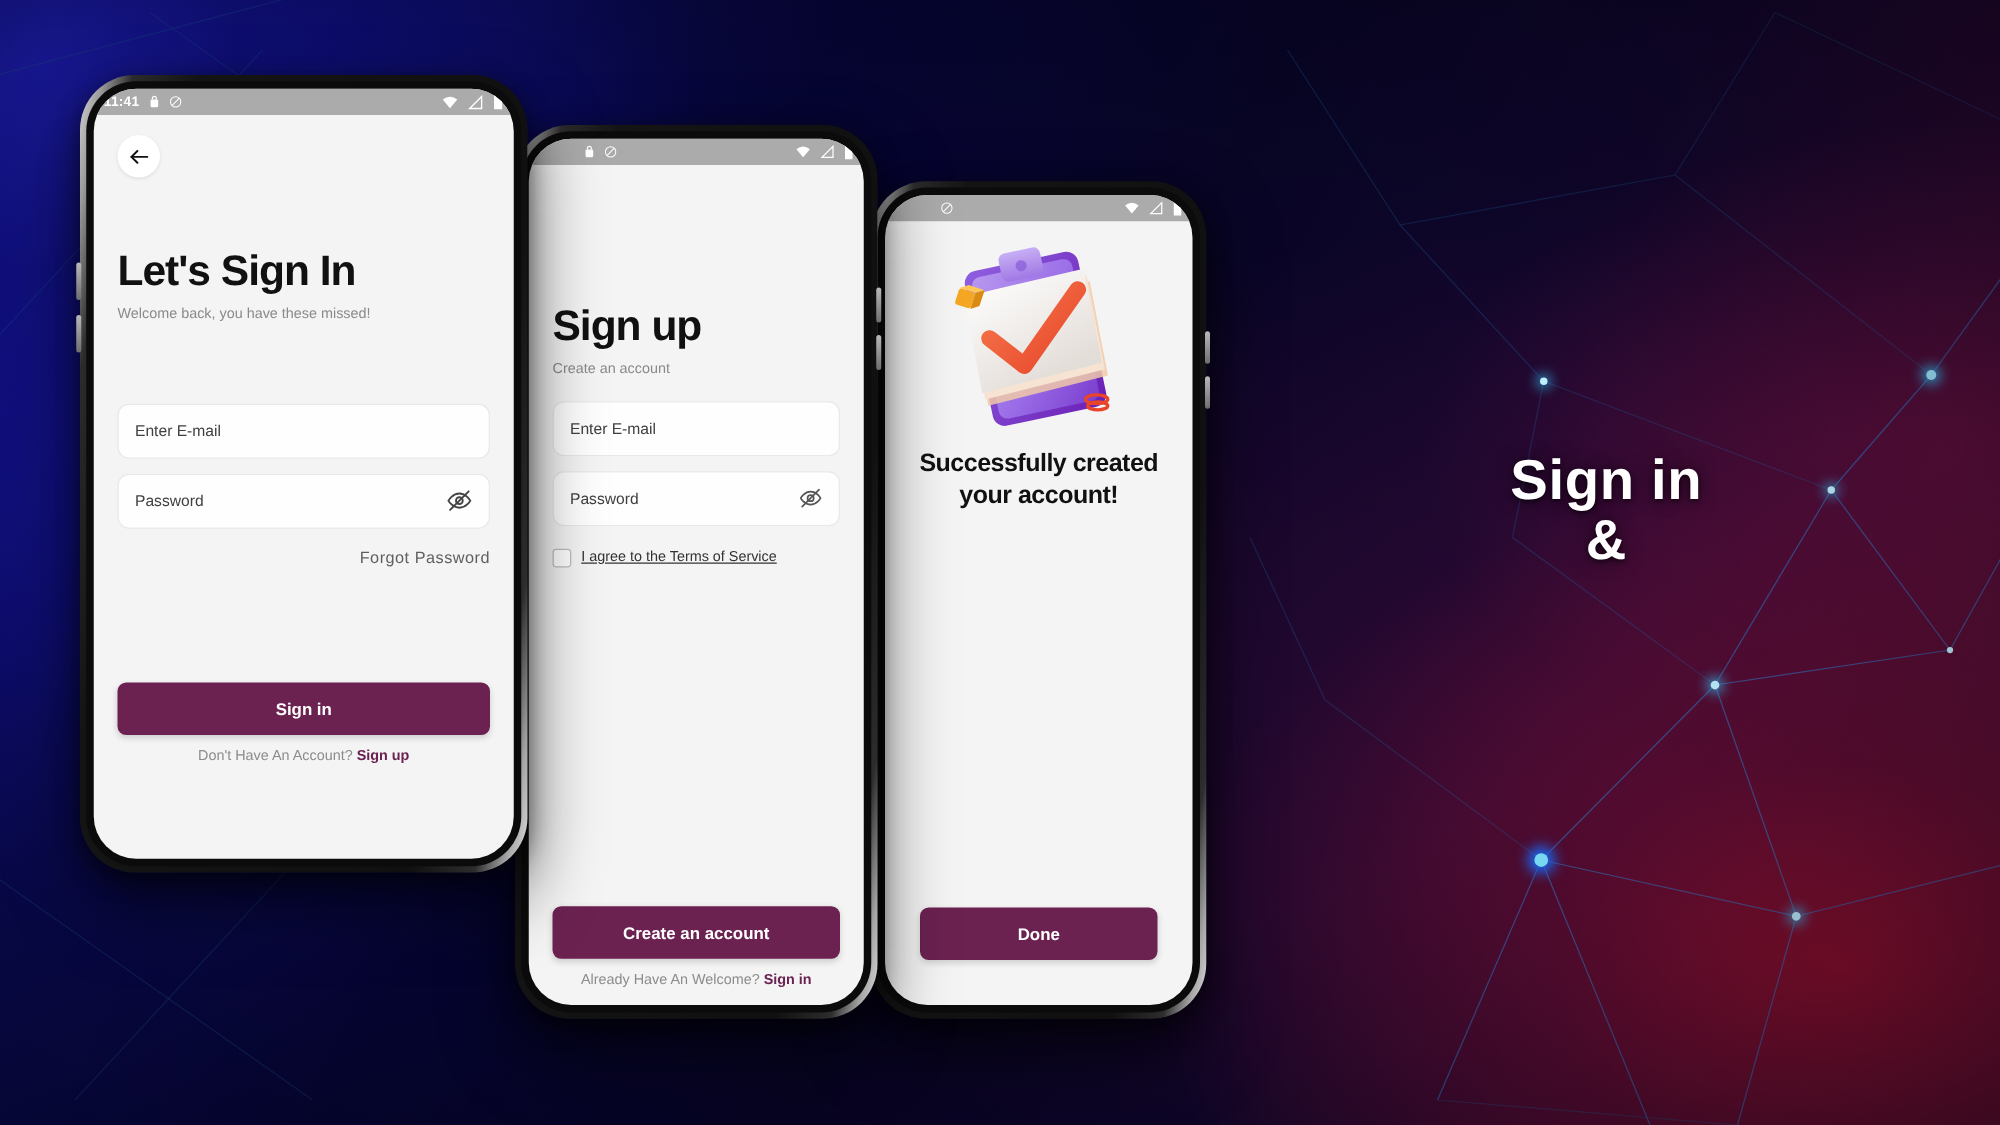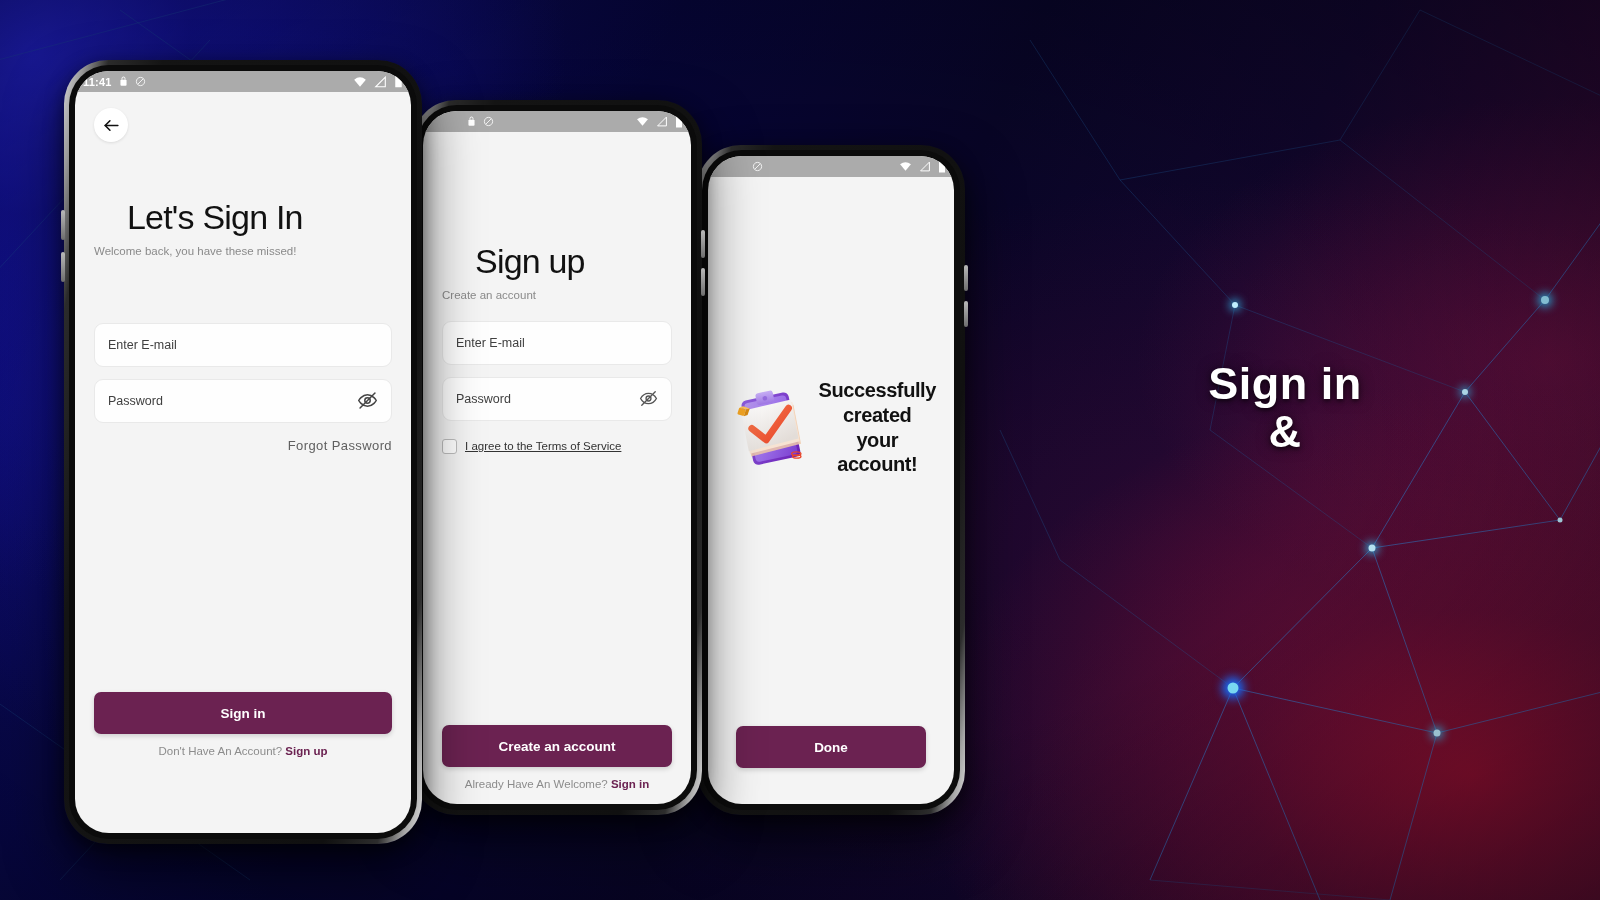--- a/index.html
+++ b/index.html
@@ -89,21 +89,21 @@
   .side-btn {
     position: absolute;
     right: -3px;
     width: 4px;
     border-radius: 3px;
     background: linear-gradient(180deg, #b9b9b9, #6e6e6e);
     z-index: 1;
   }
   .side-btn.left-side { left: -3px; right: auto; }
 
-  #phone1 { left: 64px;  top: 60px;  width: 358px; height: 784px; z-index: 30; }
+  #phone1 { left: 64px;  top: 60px;  width: 358px; height: 638px; z-index: 30; }
   #phone2 { left: 412px; top: 100px; width: 290px; height: 715px; z-index: 20; }
   #phone3 { left: 697px; top: 145px; width: 268px; height: 670px; z-index: 10; }
 
   
   .statusbar {
     height: 21px;
     background: #ababab;
     display: flex;
     align-items: center;
     padding: 0 8px;
@@ -126,26 +126,25 @@
   .back-btn {
     width: 34px; height: 34px;
     border-radius: 50%;
     background: #ffffff;
     display: flex; align-items: center; justify-content: center;
     box-shadow: 0 1px 3px rgba(0,0,0,0.10);
     flex: 0 0 auto;
   }
   .headline {
     font-size: 34px;
-    font-weight: normal;
+    font-weight: bold;
     color: #111111;
     letter-spacing: -0.8px;
     line-height: 1.05;
     white-space: nowrap;
-    margin-left: 33px;
   }
   .subhead {
     font-size: 11.5px;
     color: #8a8a8a;
     margin-top: 9px;
     white-space: nowrap;
   }
   .field {
     height: 44px;
     background: #fefefe;
@@ -208,23 +207,23 @@
     margin-bottom: 14px;
     white-space: nowrap;
     flex: 0 0 auto;
   }
   .foot .link { color: #6b2251; font-weight: bold; }
 
   
   .success-wrap {
     flex: 1;
     display: flex;
-    flex-direction: row;
+    flex-direction: column;
     align-items: center;
-    justify-content: space-between;
+    justify-content: flex-start;
     padding: 0 18px;
     min-height: 0;
   }
   .illus { width: 178px; height: 178px; margin-bottom: 4px; }
   .succ-title {
     font-size: 20px;
     font-weight: bold;
     color: #111;
     text-align: center;
     line-height: 1.24;

